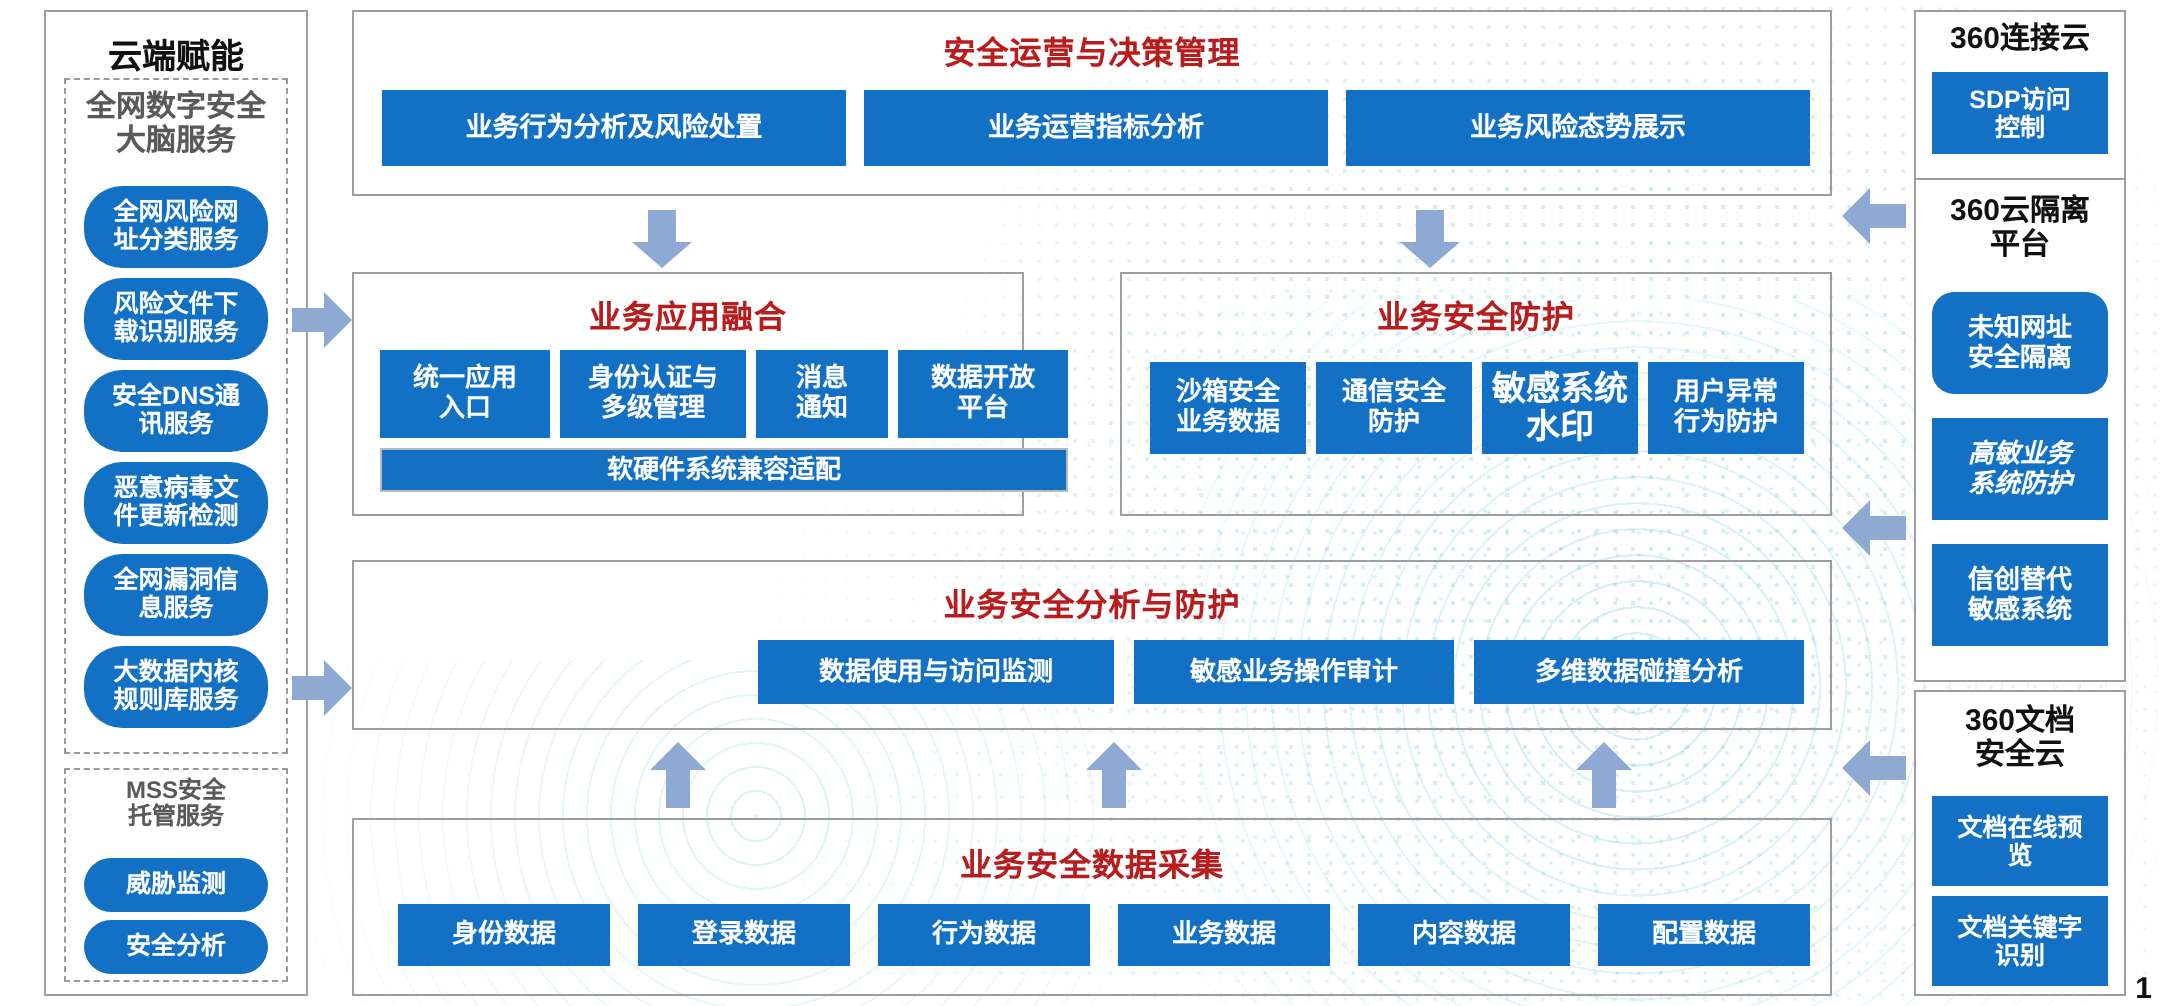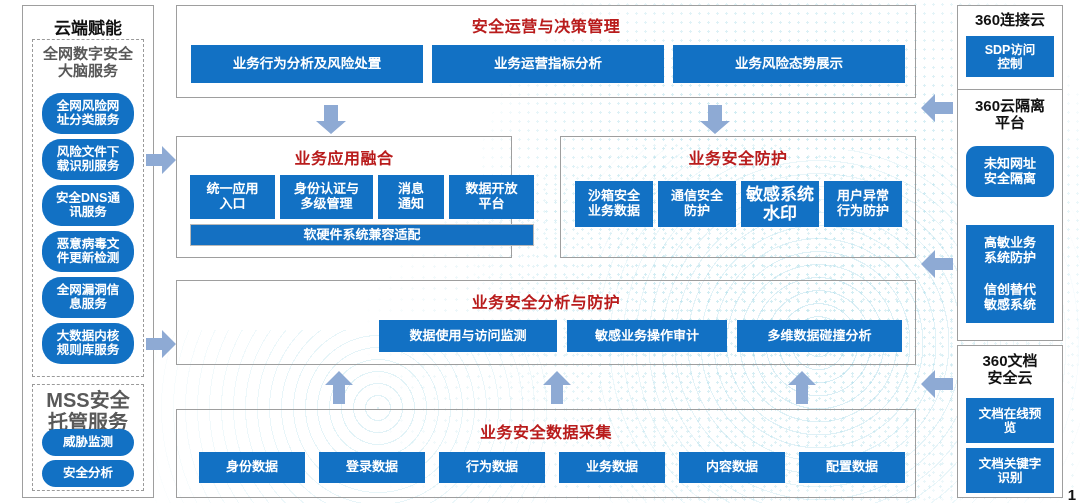--- a/index.html
+++ b/index.html
@@ -187,21 +187,21 @@
       </div>
       <div class="lchip" style="top:237px;height:41px;">
         <div><span>全网漏洞信</span><br><span>息服务</span></div>
       </div>
       <div class="lchip" style="top:283px;height:41px;">
         <div><span>大数据内核</span><br><span>规则库服务</span></div>
       </div>
     </div>
 
     <div class="dashed-box" style="left:9px;top:378px;right:9px;height:107px;">
-      <div class="dashed-title" style="top:4px;font-size:20px;">
+      <div class="dashed-title" style="top:4px;font-size:12px;">
         <div>MSS安全</div>
         <div>托管服务</div>
       </div>
       <div class="lchip" style="top:44px;height:27px;">威胁监测</div>
       <div class="lchip" style="top:75px;height:27px;">安全分析</div>
     </div>
   </div>
 
   <div class="panel" style="left:176px;top:5px;width:740px;height:93px;">
     <div class="panel-title" style="top:7px;font-size:16px;">安全运营与决策管理</div>
@@ -268,21 +268,21 @@
   </div>
 
   <div class="rbox" style="top:89px;height:252px;">
     <div class="rbox-title" style="top:8px;font-size:15px;">
       <div>360云隔离</div>
       <div>平台</div>
     </div>
     <div class="rchip" style="top:56px;height:51px;font-size:13px;border-radius:11px;">
       <div><span>未知网址</span><br><span>安全隔离</span></div>
     </div>
-    <div class="rchip" style="top:135px;height:51px;font-size:13px;">
+    <div class="rchip" style="top:119px;height:51px;font-size:13px;font-style:italic;">
       <div><span>高敏业务</span><br><span>系统防护</span></div>
     </div>
     <div class="rchip" style="top:182px;height:51px;font-size:13px;">
       <div><span>信创替代</span><br><span>敏感系统</span></div>
     </div>
   </div>
 
   <div class="rbox" style="top:345px;height:153px;">
     <div class="rbox-title" style="top:7px;font-size:15px;">
       <div>360文档</div>

